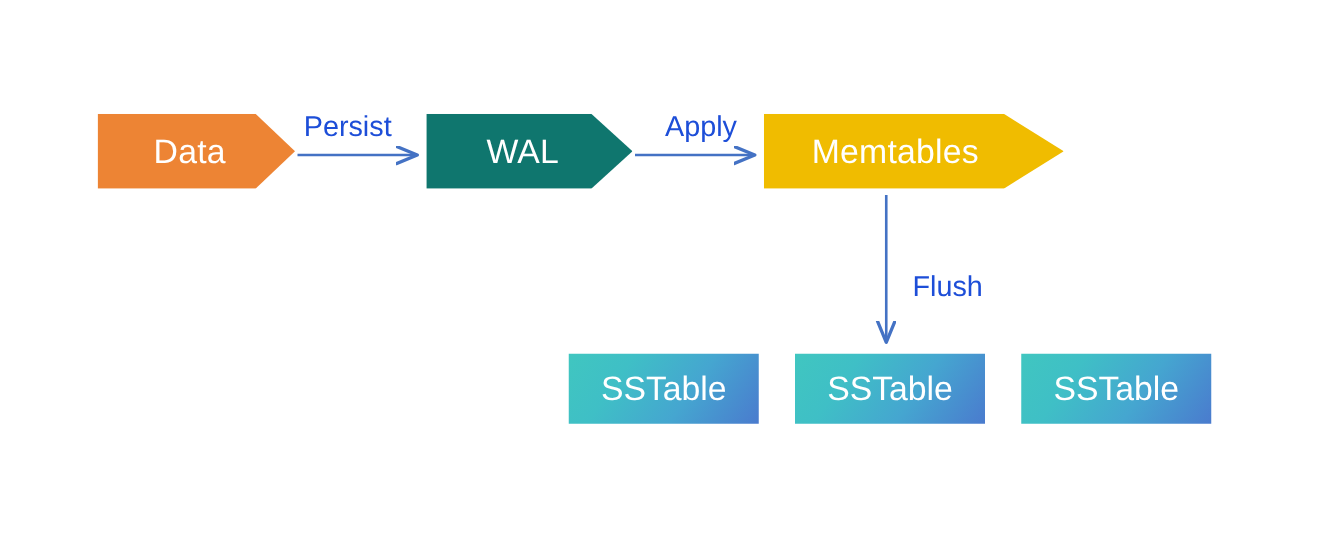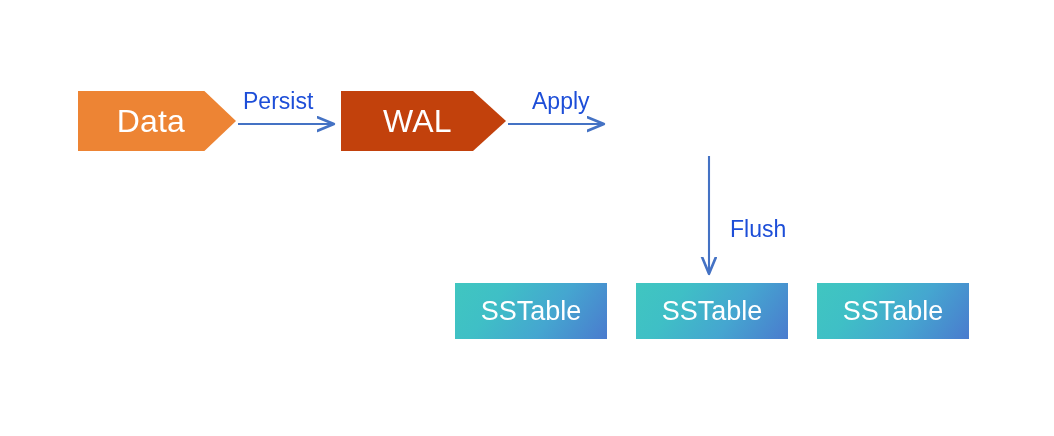--- a/index.html
+++ b/index.html
@@ -29,30 +29,30 @@
     position: absolute;
     display: flex;
     align-items: center;
     justify-content: center;
     box-sizing: border-box;
     -webkit-clip-path: polygon(0% 0%, 80% 0%, 100% 50%, 80% 100%, 0% 100%);
     clip-path: polygon(0% 0%, 80% 0%, 100% 50%, 80% 100%, 0% 100%);
   }
   .chevron .shape-label {
     color: #ffffff;
-    font-size: 32px;
+    font-size: 27px;
     line-height: 1;
     letter-spacing: 0.2px;
     white-space: nowrap;
     
     transform: translateX(-9%);
   }
 
   #shape-data    { left: 78px;  top: 91px;  width: 158px; height: 60px; background: #ED8434; }
-  #shape-wal     { left: 341px; top: 91px;  width: 165px; height: 60px; background: #c2410c; }
+  #shape-wal     { left: 341px; top: 91px;  width: 165px; height: 60px; background: #0f766e; }
   #shape-memtables{left: 611px; top: 91px;  width: 240px; height: 60px; background: #F0BC00; }
 
   #shape-memtables .shape-label { transform: translateX(-11%); }
 
   
   .sstable {
     position: absolute;
     top: 283px;
     width: 152px;
     height: 56px;
@@ -116,20 +116,23 @@
   </svg>
 
   <div class="chevron" id="shape-data">
     <span class="shape-label">Data</span>
   </div>
 
   <div class="chevron" id="shape-wal">
     <span class="shape-label">WAL</span>
   </div>
 
+  <div class="chevron" id="shape-memtables">
+    <span class="shape-label">Memtables</span>
+  </div>
 
   <div class="sstable" id="sstable-1">
     <span class="shape-label">SSTable</span>
   </div>
 
   <div class="sstable" id="sstable-2">
     <span class="shape-label">SSTable</span>
   </div>
 
   <div class="sstable" id="sstable-3">

